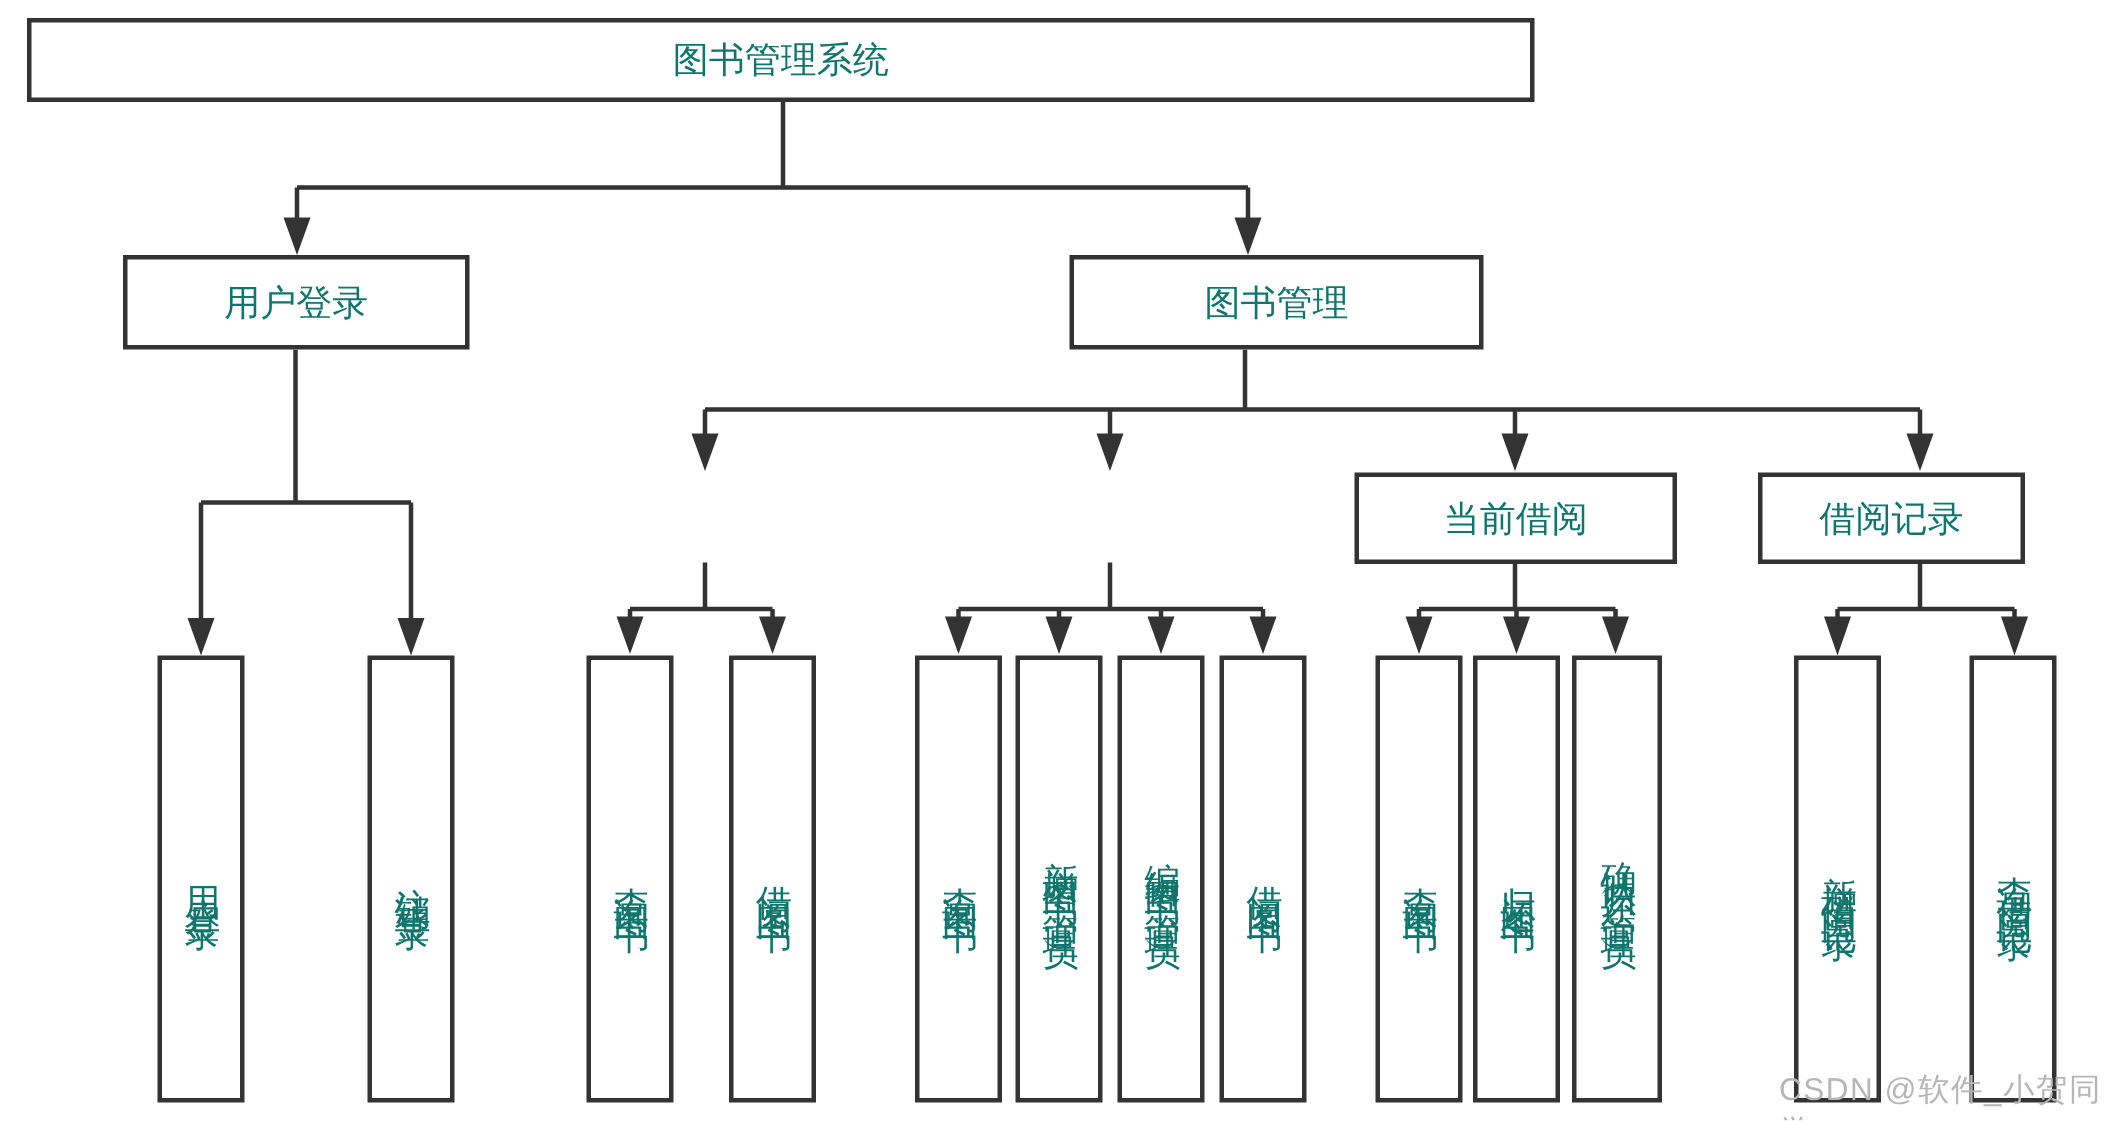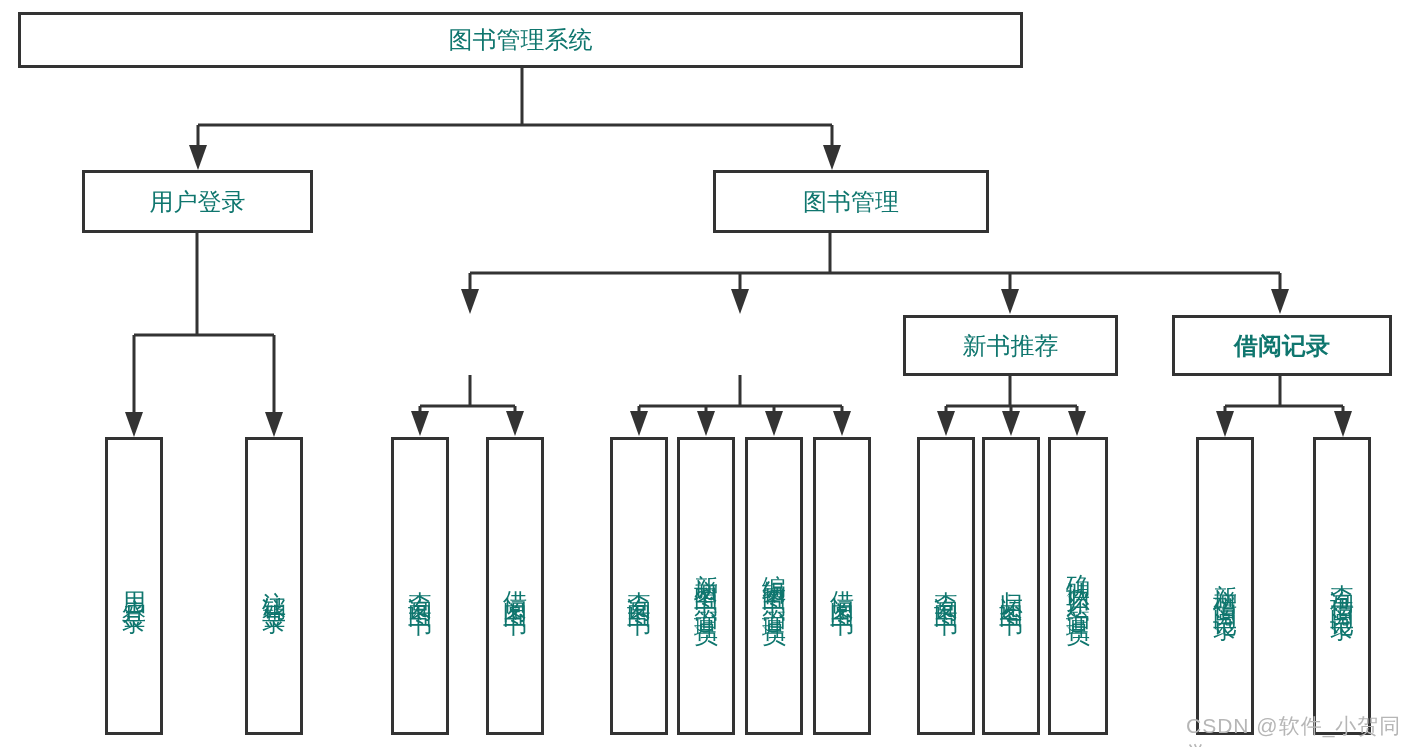--- a/index.html
+++ b/index.html
@@ -92,22 +92,22 @@
       <polygon points="1216,411 1234,411 1225,437"></polygon>
       <polygon points="1334,411 1352,411 1343,437"></polygon>
     </g>
   </svg>
 
   <div class="box root">图书管理系统</div>
 
   <div class="box lvl1" style="left:82px;width:231px;">用户登录</div>
   <div class="box lvl1" style="left:713px;width:276px;">图书管理</div>
 
-  <div class="box lvl2" style="left:903px;">新书推荐</div>
-  <div class="box lvl2" style="left:1172px;width:220px;font-weight:bold;">借阅记录</div>
+  <div class="box lvl2" style="left:903px;">当前借阅</div>
+  <div class="box lvl2" style="left:1172px;width:178px;">借阅记录</div>
 
   <div class="box leaf" style="left:105px;">用户登录</div>
   <div class="box leaf" style="left:245px;">注销登录</div>
 
   <div class="box leaf" style="left:391px;">查询图书</div>
   <div class="box leaf" style="left:486px;">借阅图书</div>
 
   <div class="box leaf" style="left:610px;">查询图书</div>
   <div class="box leaf" style="left:677px;">新增图书（管理员）</div>
   <div class="box leaf" style="left:745px;">编辑图书（管理员）</div>

